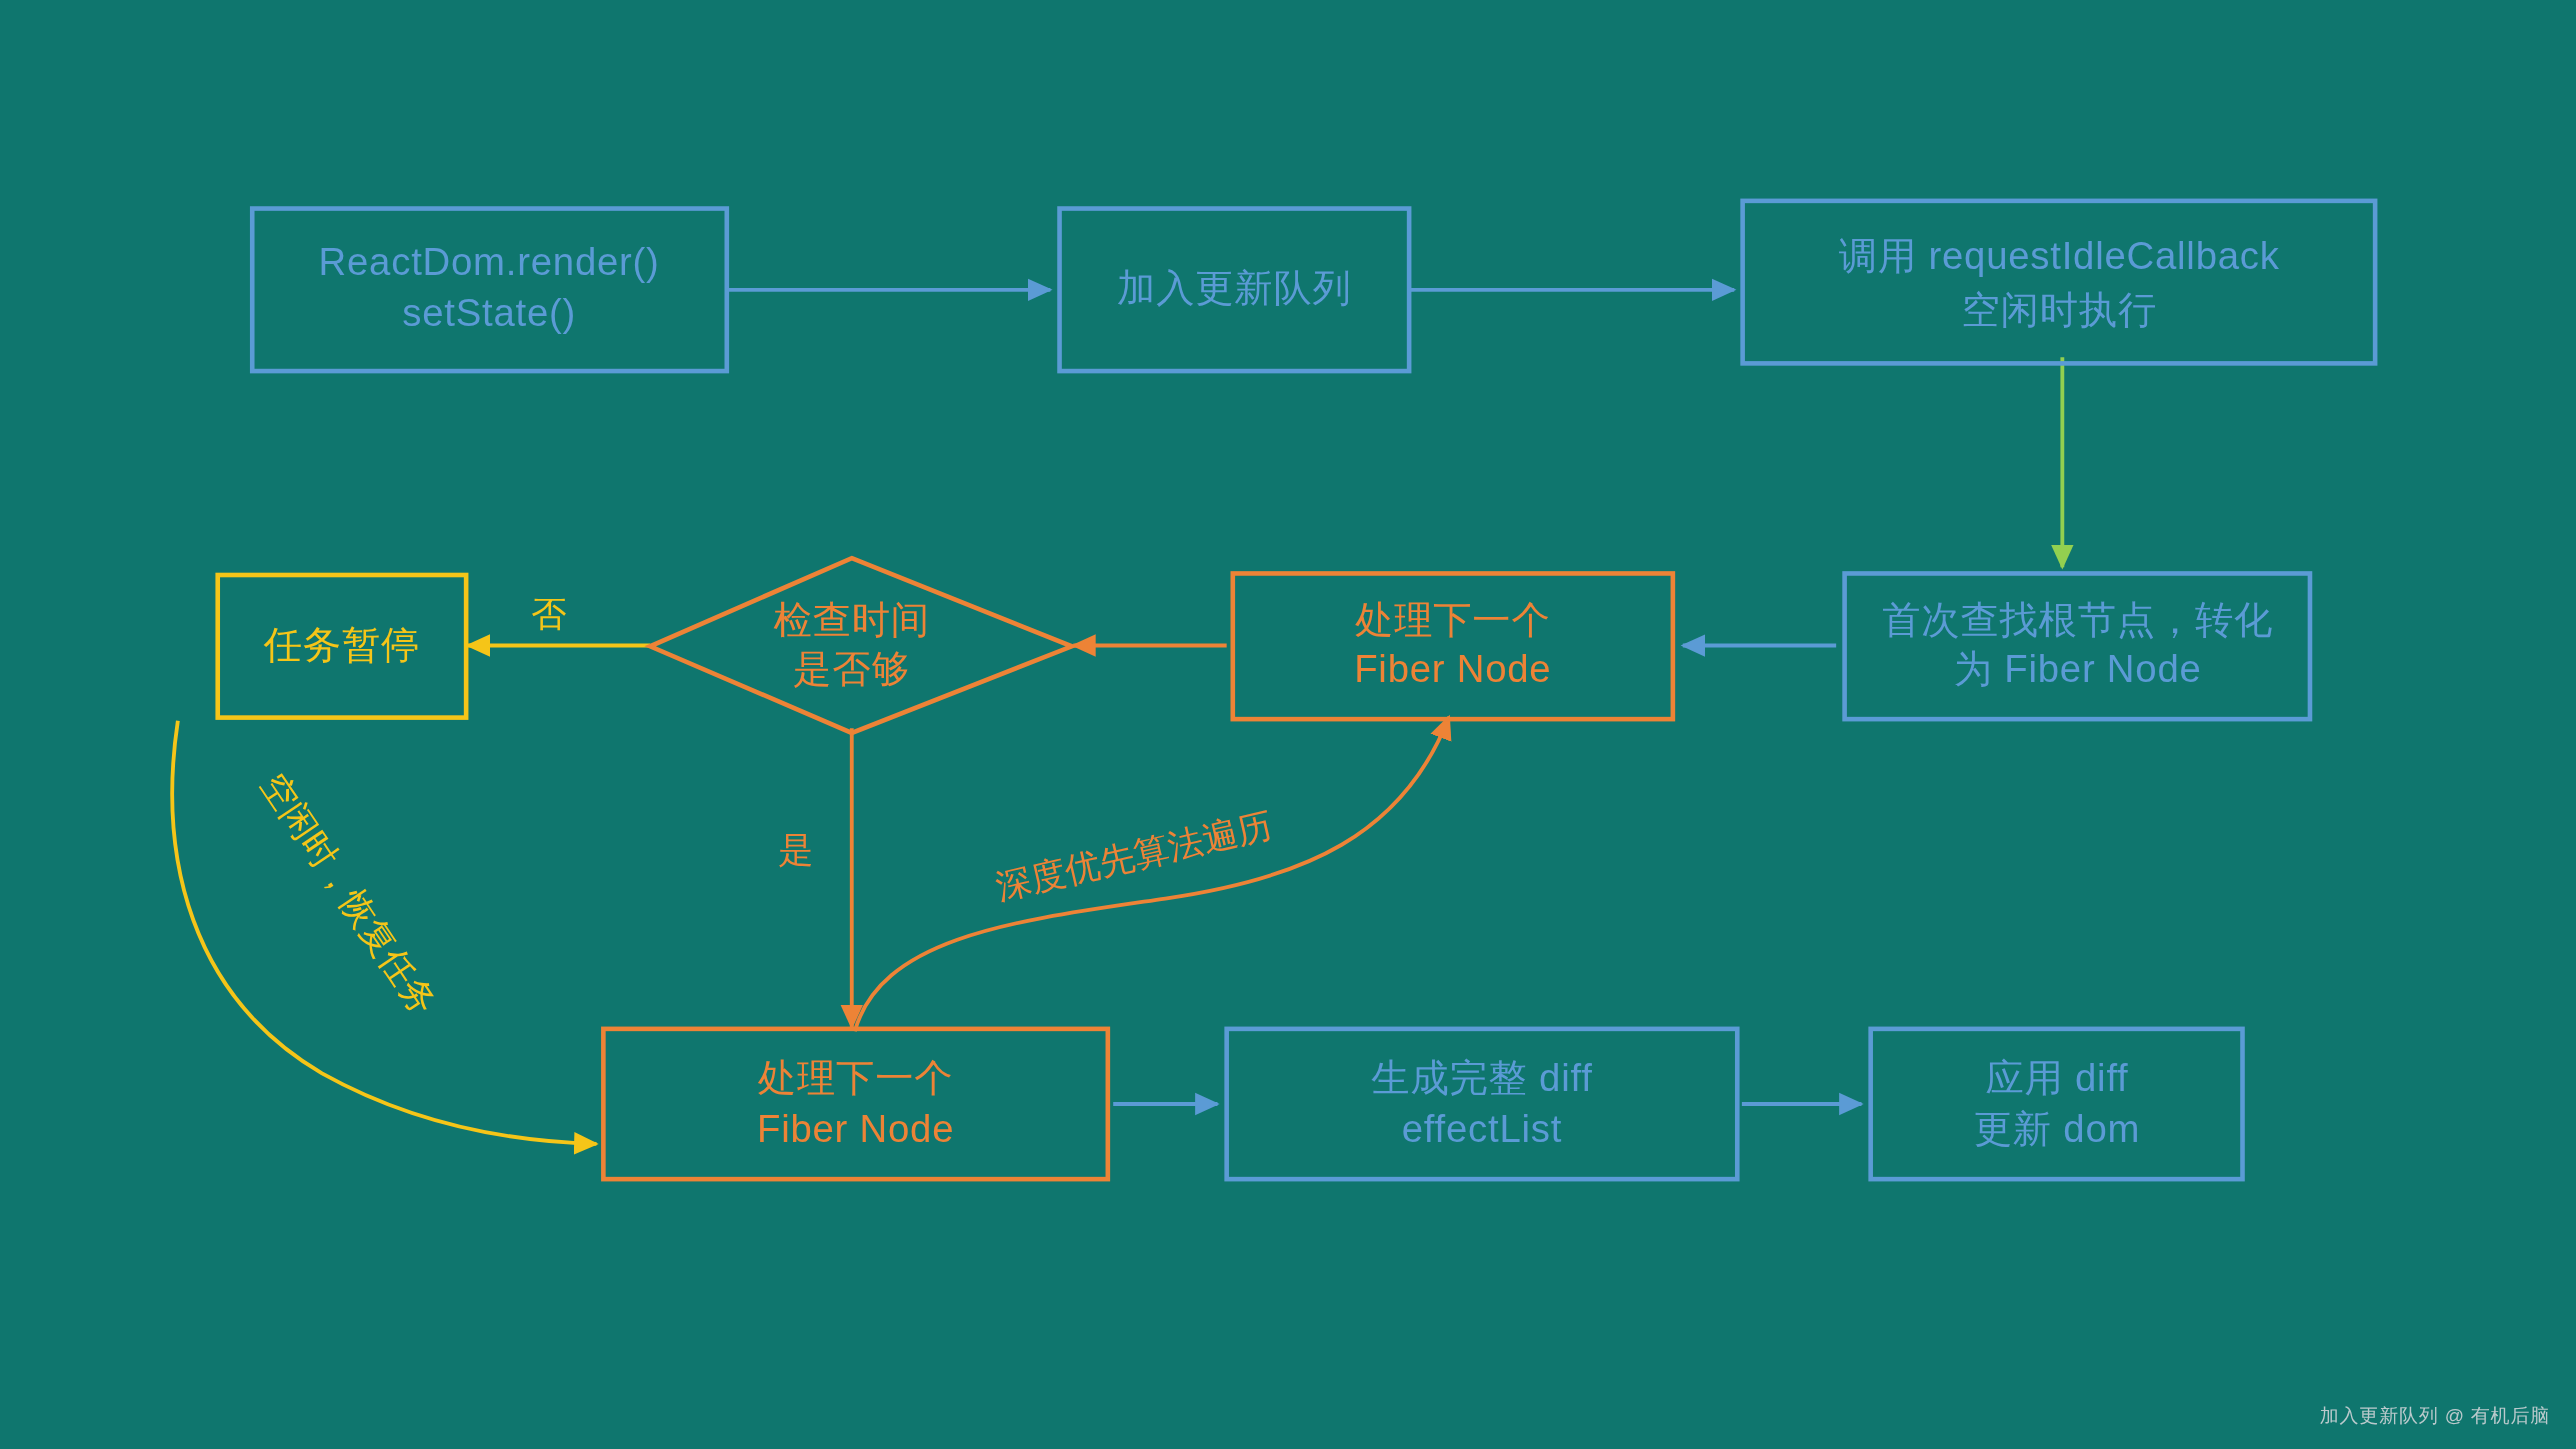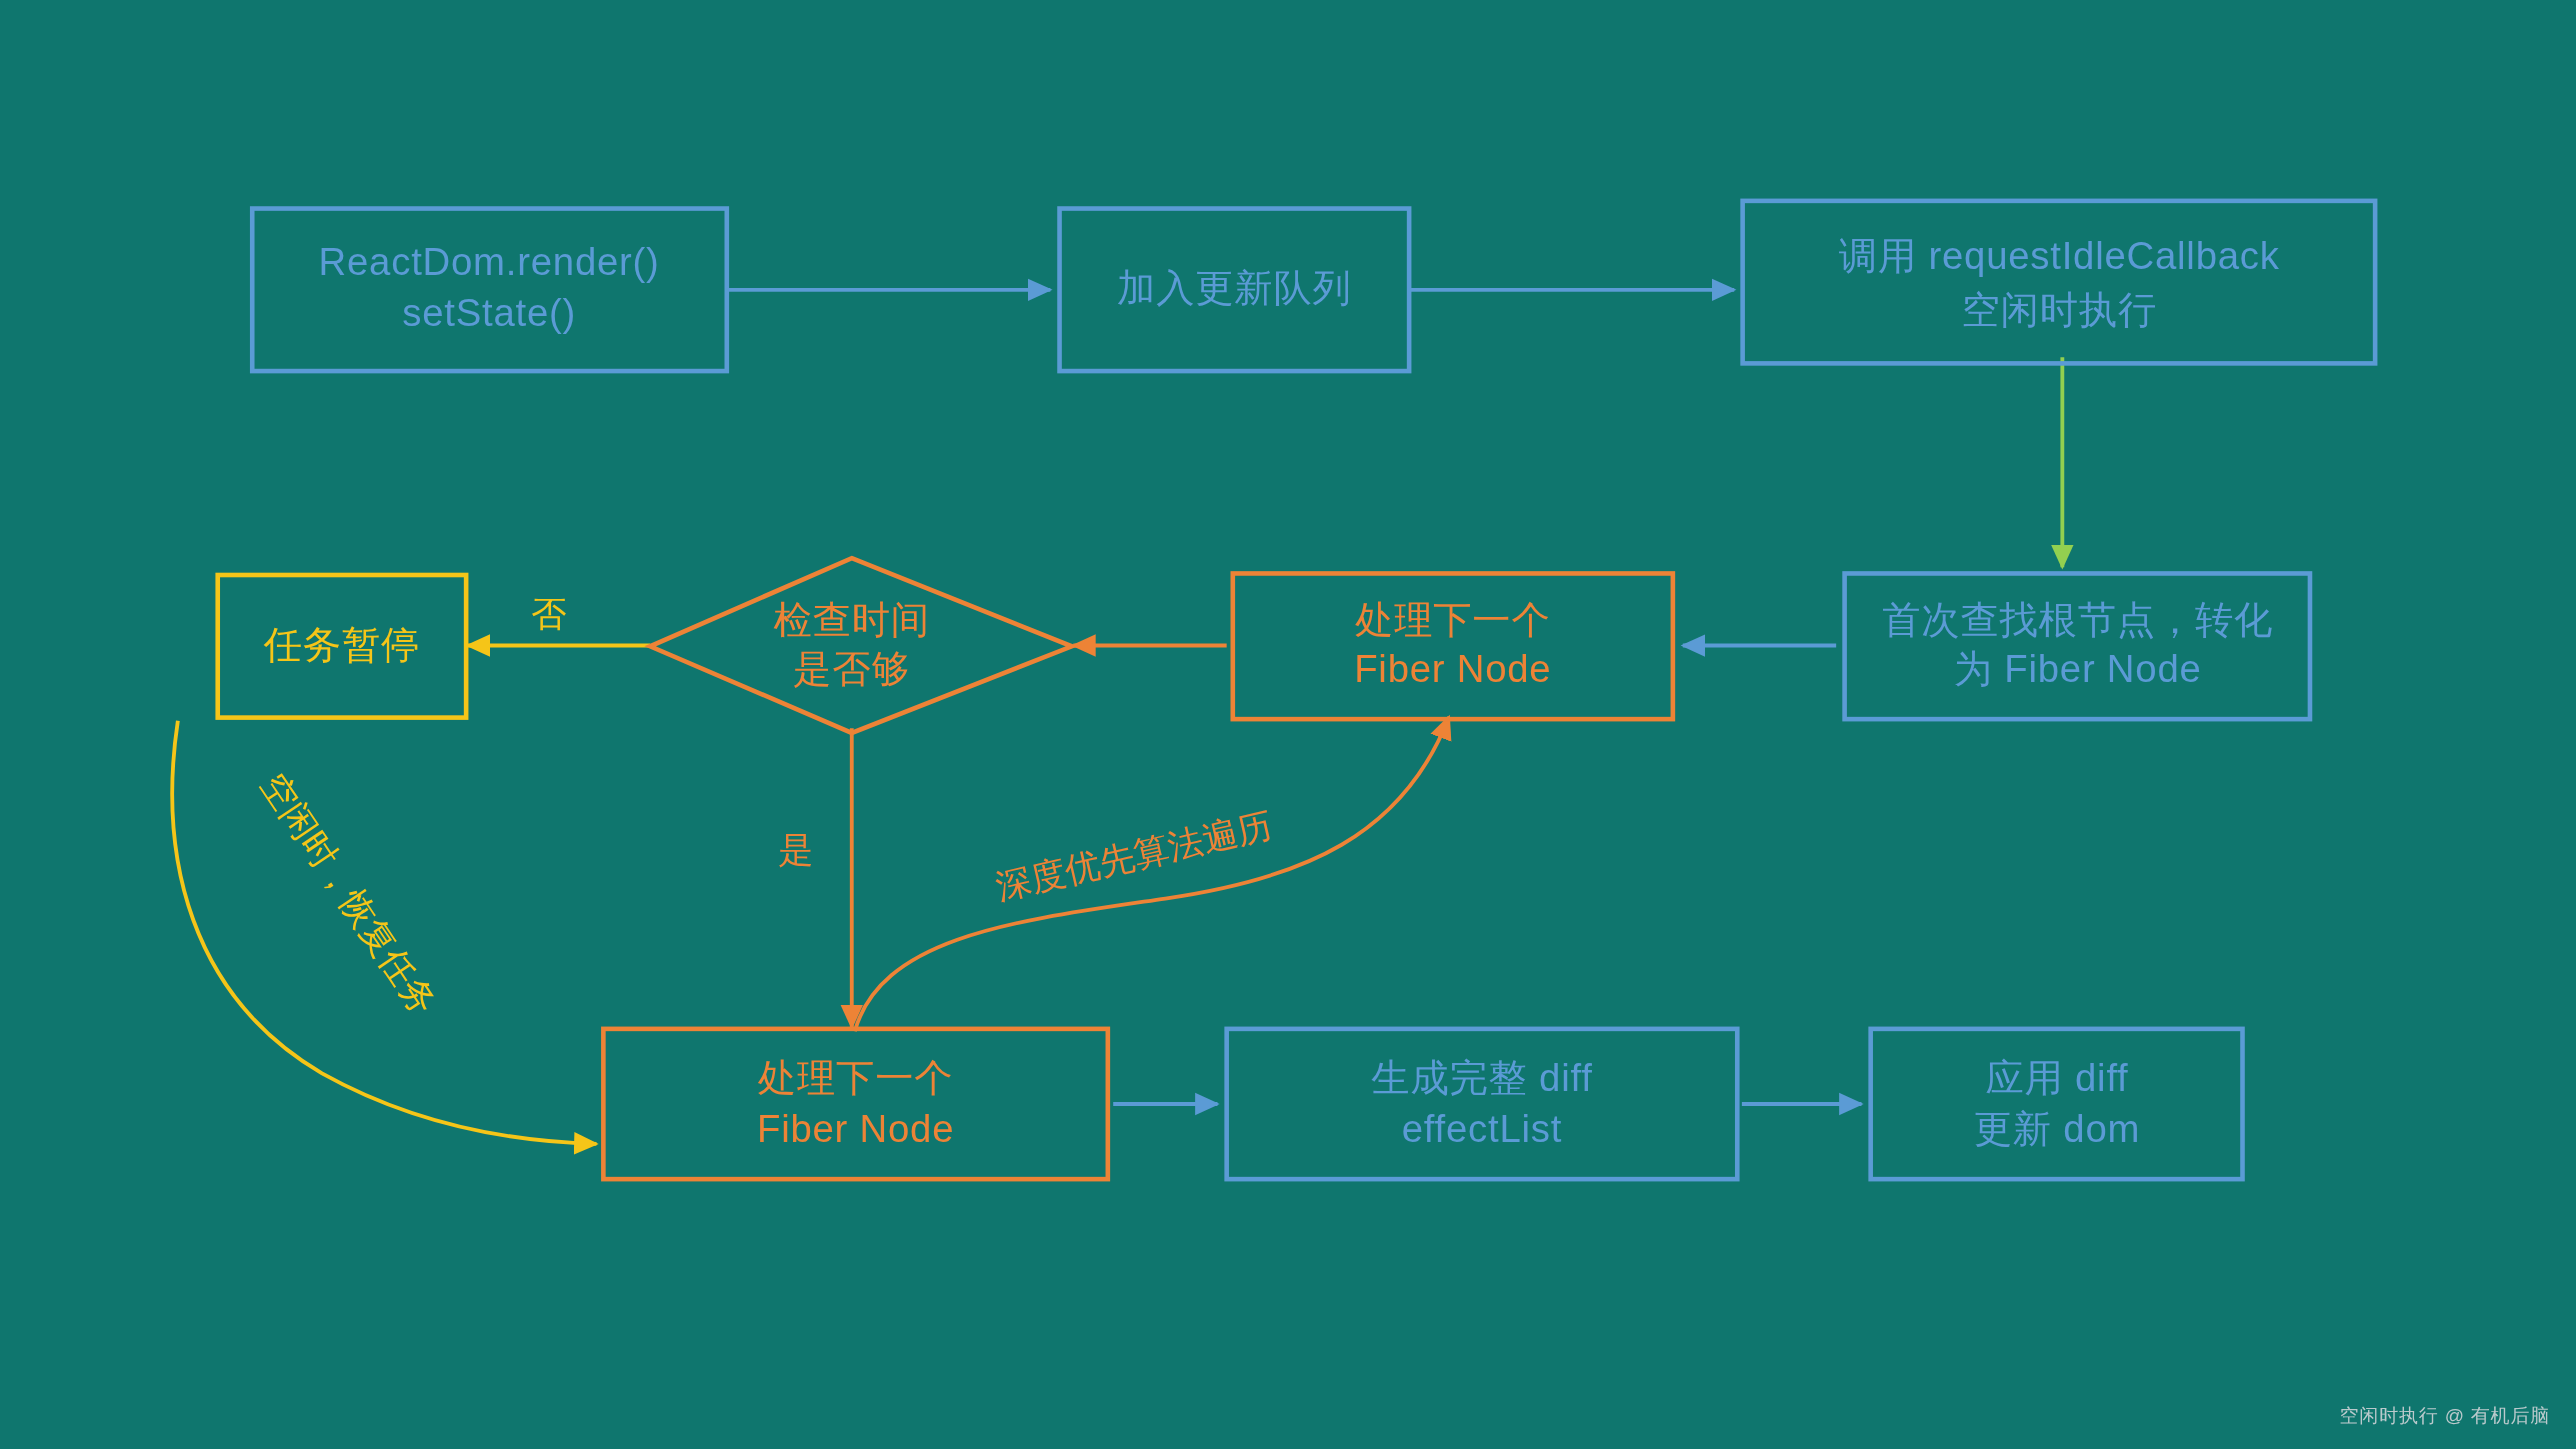--- a/index.html
+++ b/index.html
@@ -178,15 +178,15 @@
       <text class="edge-label" x="716" y="805" fill="#f5c518">否</text>
 
       <text class="edge-label" x="1038" y="1112" fill="#ed8336">是</text>
 
       <text class="edge-label" x="1480" y="1120" fill="#ed8336" transform="rotate(-13 1480 1120)">深度优先算法遍历</text>
 
       <text class="edge-label" x="452" y="1168" fill="#f5c518" transform="rotate(56 452 1168)">空闲时，恢复任务</text>
     </g>
   </svg>
 
-  <div class="watermark">空闲时执行 @ 有机后脑</div>
+  <div class="watermark">加入更新队列 @ 有机后脑</div>
 </div>
 
 
 </body></html>

